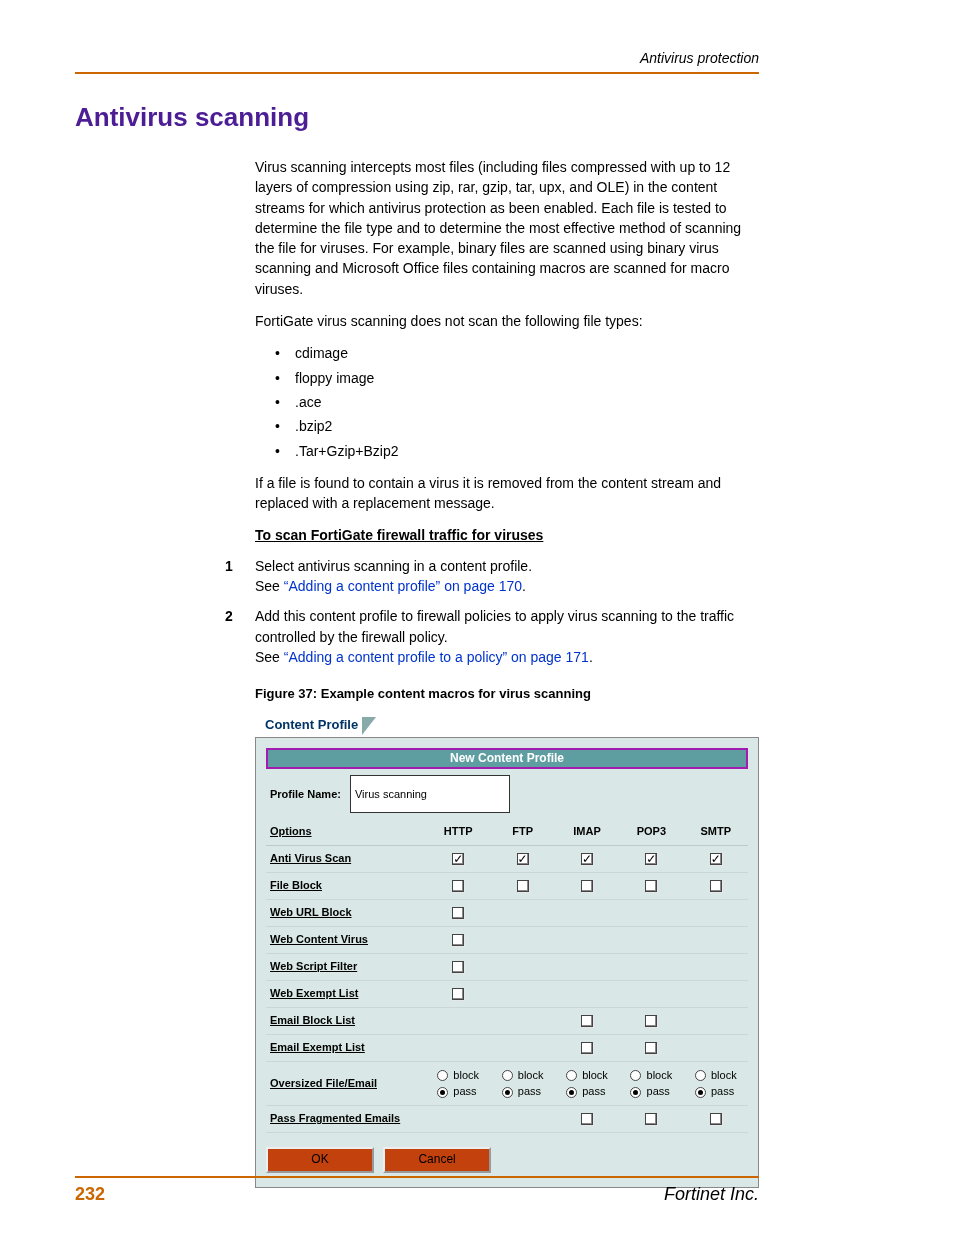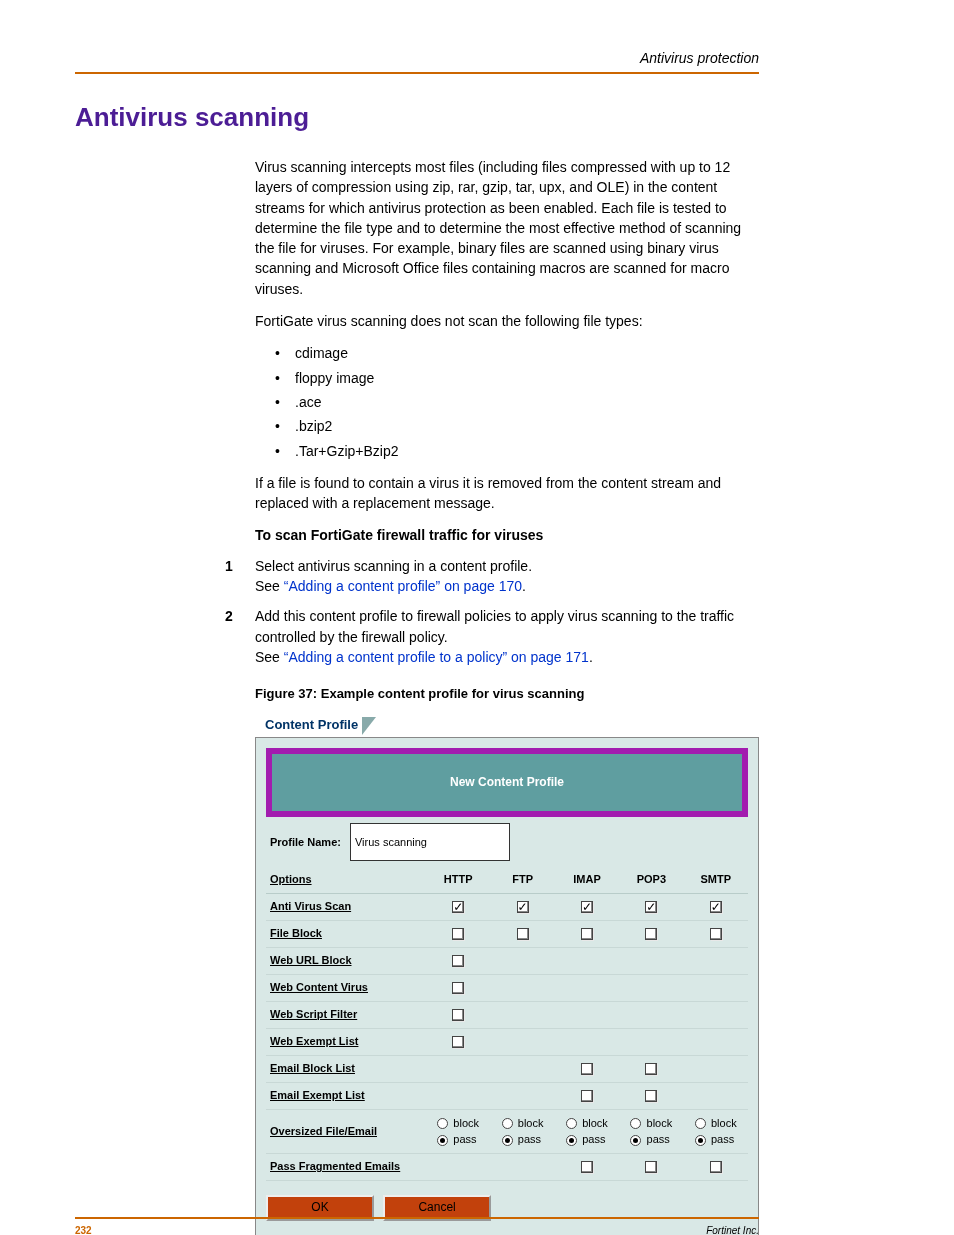--- a/index.html
+++ b/index.html
@@ -45,21 +45,21 @@
     margin: 0 0 12px 20px;
   }
   ul.bullets li {
     margin-bottom: 4px;
   }
   ul.bullets li::before {
     content: "•";
     display: inline-block;
     width: 20px;
   }
-  .bold-head { font-weight: bold; margin-bottom: 10px; }
+  .bold-head { font-weight: bold; margin-bottom: 10px; text-decoration: underline; }
   .step-row {
     display: flex;
     margin-bottom: 10px;
   }
   .step-num {
     width: 30px;
     margin-left: -30px;
     font-weight: bold;
   }
   .step-body { flex: 1; }
@@ -91,23 +91,23 @@
     padding: 10px;
     font-family: Verdana, Arial, sans-serif;
     font-size: 11px;
     margin-top: 2px;
   }
   .panel-title-bar {
     background: #5f9ea0;
     color: #fff;
     text-align: center;
     font-weight: bold;
-    padding: 20px 0;
+    padding: 0 0;
     font-size: 12px;
-    border: 6px solid #a21caf;
+    border: 2px solid #a21caf;
   }
   .profile-row {
     padding: 6px 4px;
   }
   .profile-row label {
     font-weight: bold;
     margin-right: 6px;
   }
   input[type=text] {
     font-family: Verdana, Arial, sans-serif;
@@ -192,21 +192,21 @@
   }
   .footer {
     position: absolute;
     bottom: 30px;
     left: 75px;
     right: 75px;
     border-top: 2px solid #cc6600;
     padding-top: 6px;
     display: flex;
     justify-content: space-between;
-    font-size: 10px;
+    font-size: 18px;
   }
   .footer .pnum { color: #cc6600; font-weight: bold; }
   .footer .finc { font-style: italic; }
 </style>
 </head>
 <body>
 
 <div class="page">
 
   <div class="header-right">Antivirus protection</div>
@@ -239,21 +239,21 @@
     </div>
 
     <div class="step-row">
       <div class="step-num">2</div>
       <div class="step-body">
         <span>Add this content profile to firewall policies to apply virus scanning to the traffic controlled by the firewall policy.</span><br>
         <span>See </span><span class="link">“Adding a content profile to a policy” on page 171</span><span>.</span>
       </div>
     </div>
 
-    <div class="fig-caption">Figure 37: Example content profile for virus scanning</div>
+    <div class="fig-caption">Figure 37: Example content macros for virus scanning</div>
 
     <div>
       <span class="tab-label">Content Profile</span><span class="tab-corner"></span>
     </div>
 
     <div class="panel">
       <div class="panel-title-bar">New Content Profile</div>
 
       <div class="profile-row">
         <label>Profile Name:</label>

